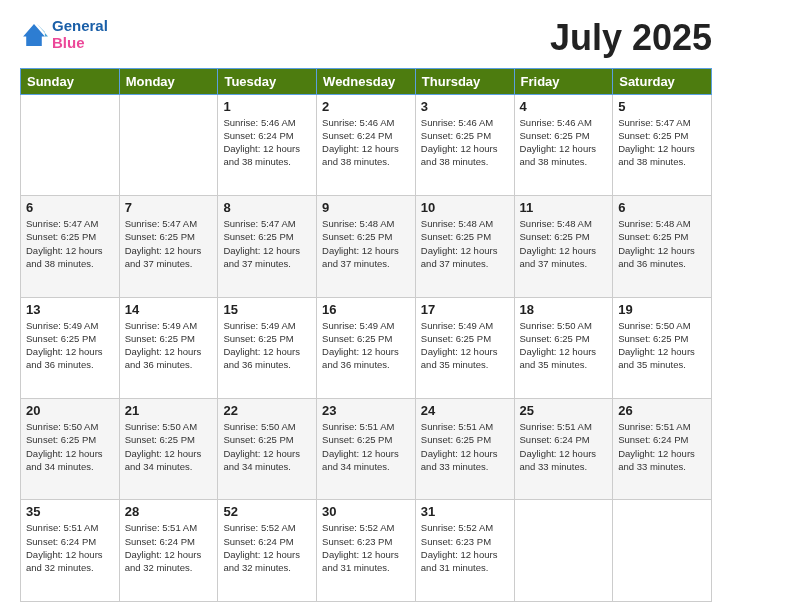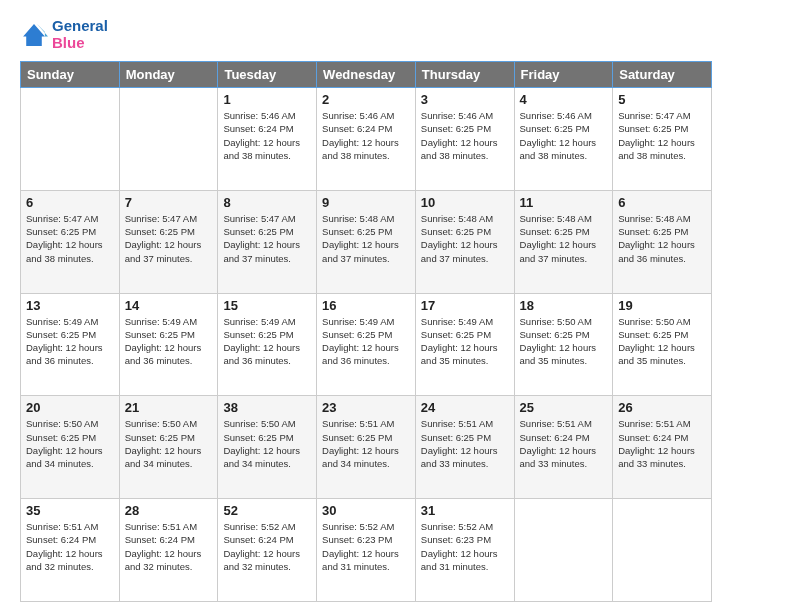--- a/index.html
+++ b/index.html
@@ -53,21 +53,21 @@
       color: #444;
     }
     .calendar {
       flex: 1;
       border: 1px solid #ccc;
       border-collapse: collapse;
       width: 100%;
       table-layout: fixed;
     }
     .calendar th {
-      background-color: #737373;
+      background-color: #4d7c0f;
       color: #fff;
       text-align: left;
       padding: 5px 6px;
       font-size: 13px;
       font-weight: bold;
       border: 1px solid #5a9fe0;
     }
     .calendar td {
       vertical-align: top;
       padding: 4px 5px;
@@ -103,20 +103,21 @@
       <svg class="logo-icon" viewBox="0 0 36 36">
         <polygon points="18,4 32,20 28,20 28,32 8,32 8,20 4,20" fill="#2d7dd2"></polygon>
         <polygon points="22,4 36,20 32,20 32,14" fill="#4ba3d4"></polygon>
       </svg>
       <div class="logo-text">
         <div><span class="blue">General</span></div>
         <div><span class="light">Blue</span></div>
       </div>
     </div>
     <div class="title-block">
+      <div class="month-title">July 2025</div>
     </div>
   </div>
 
   <table class="calendar">
     <thead>
       <tr>
 
       <th>Sunday</th>
           <th>Monday</th>
           <th>Tuesday</th>
@@ -277,21 +278,21 @@
 and 34 minutes.</div>
           </td>
           <td>
             <span class="day-number">21</span>
             <div class="day-info">Sunrise: 5:50 AM
 Sunset: 6:25 PM
 Daylight: 12 hours
 and 34 minutes.</div>
           </td>
           <td>
-            <span class="day-number">38</span>
+            <span class="day-number">22</span>
             <div class="day-info">Sunrise: 5:50 AM
 Sunset: 6:25 PM
 Daylight: 12 hours
 and 34 minutes.</div>
           </td>
           <td>
             <span class="day-number">23</span>
             <div class="day-info">Sunrise: 5:51 AM
 Sunset: 6:25 PM
 Daylight: 12 hours

